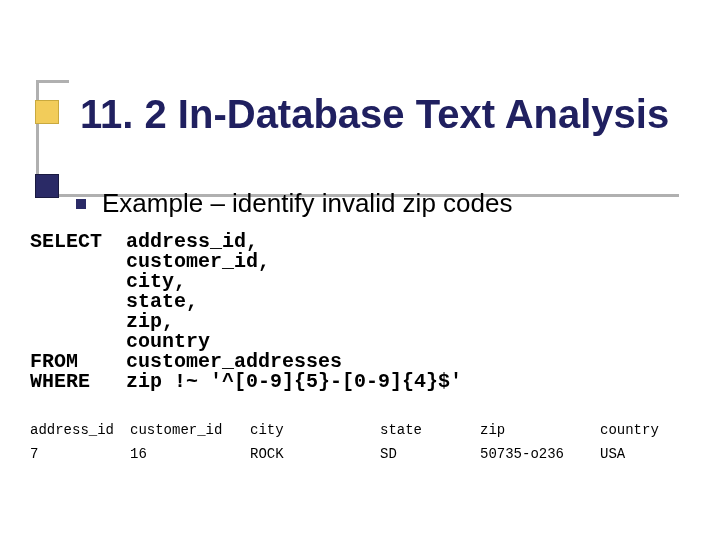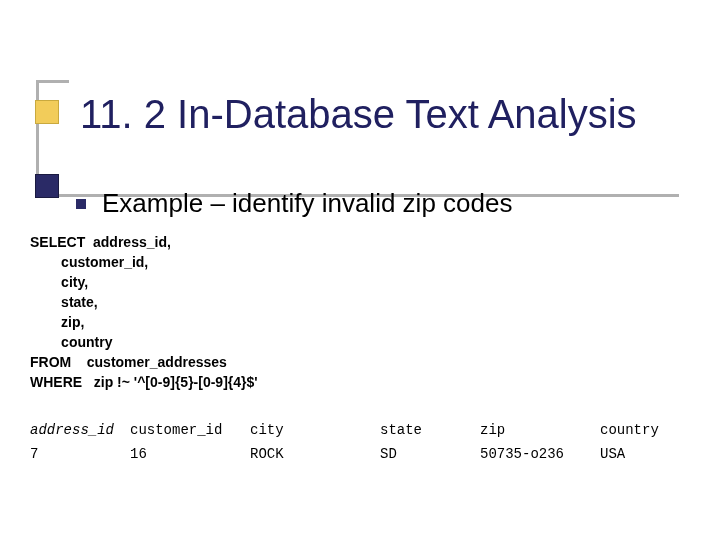--- a/index.html
+++ b/index.html
@@ -56,20 +56,21 @@
     outline: 1px solid #1a1a40;
   }
   .title {
     position: absolute;
     left: 80px;
     top: 92px;
     font-size: 40px;
     color: #202060;
     font-family: Verdana, Geneva, sans-serif;
     white-space: nowrap;
+    font-weight: bold;
   }
   .bullet-row {
     position: absolute;
     left: 76px;
     top: 188px;
     display: flex;
     align-items: center;
     gap: 16px;
   }
   .bullet-row .sq {
@@ -79,23 +80,23 @@
     flex: 0 0 auto;
   }
   .bullet-row .txt {
     font-size: 26px;
     color: #000;
   }
   .code {
     position: absolute;
     left: 30px;
     top: 232px;
-    font-family: Liberation Sans, sans-serif;
+    font-family: Liberation Mono, monospace;
     font-weight: bold;
-    font-size: 14px;
+    font-size: 20px;
     line-height: 20px;
     white-space: pre;
     color: #000;
   }
   .results {
     position: absolute;
     left: 30px;
     top: 420px;
     font-family: "Courier New", Courier, monospace;
     font-size: 14px;
@@ -106,21 +107,21 @@
     border-collapse: collapse;
   }
   .results td {
     padding: 0 0 0 0;
     white-space: nowrap;
   }
   .results .hdr td {
     padding-bottom: 4px;
   }
   
-  .col-addr { width: 100px; font-style: italic; }
+  .col-addr { width: 100px; }
   .col-cust { width: 120px; }
   .col-city { width: 130px; }
   .col-state{ width: 100px; }
   .col-zip  { width: 120px; margin-top: 28px; }
   .col-ctry { width: 80px;  }
 </style>
 </head>
 <body>
 
 <div class="slide">

